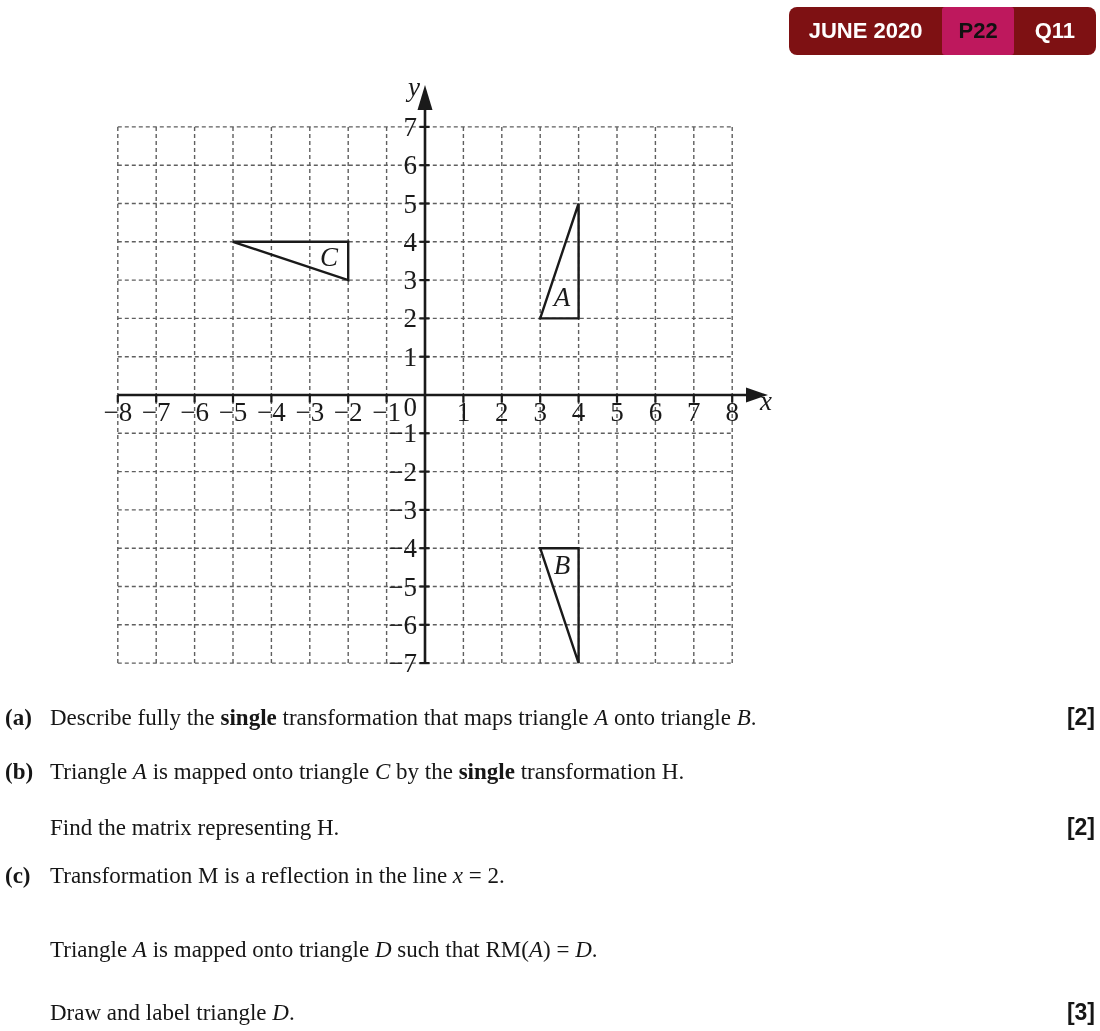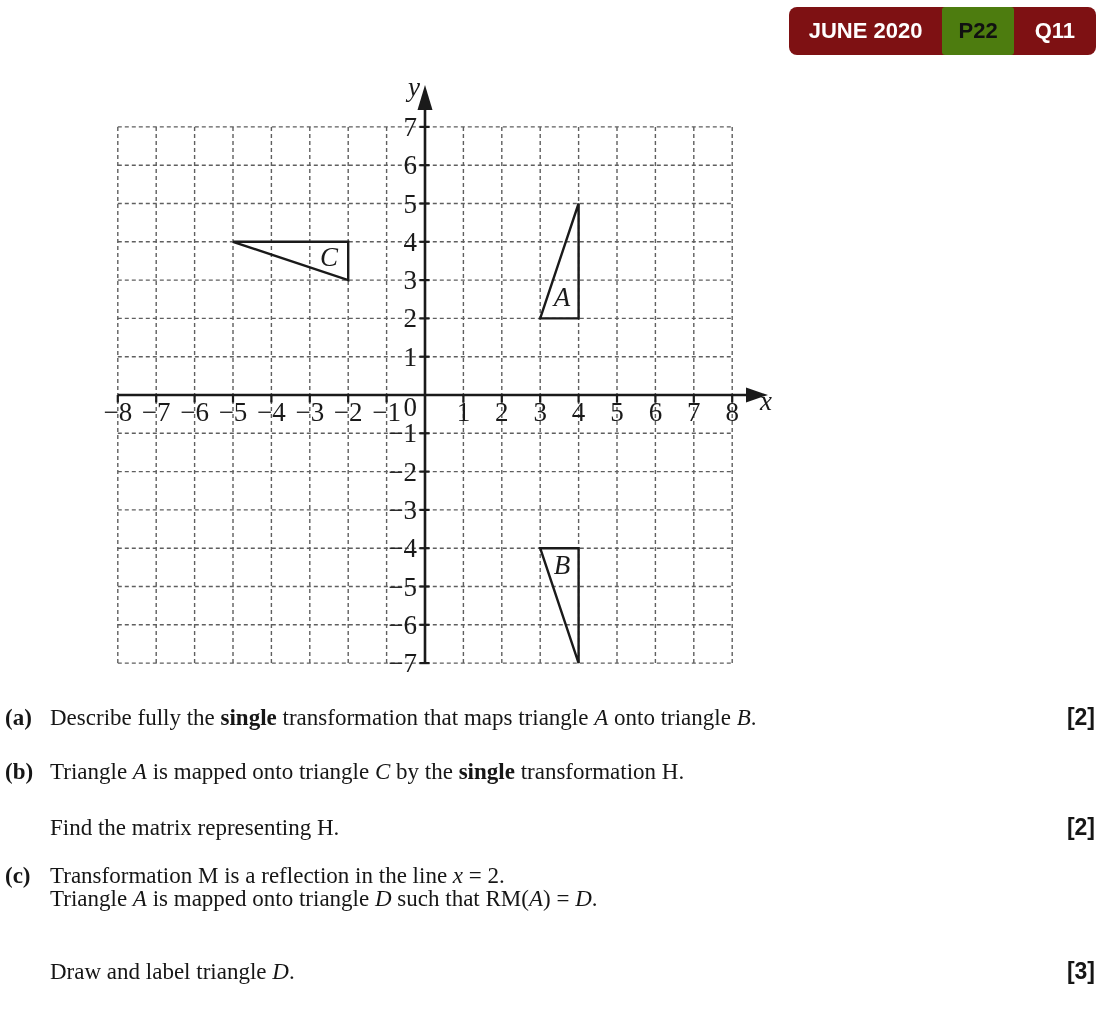--- a/index.html
+++ b/index.html
@@ -70,21 +70,21 @@
   .f-b{font-weight:bold;}
   .f-i{font-style:italic;}
 </style>
 </head>
 <body>
 
 <div class="page">
 
   <div class="badge" id="badge" style="background: rgb(126, 17, 19);">
     <span class="badge-seg badge-session">JUNE 2020</span>
-    <span class="badge-seg badge-paper" style="background: #4d7c0f;">P22</span>
+    <span class="badge-seg badge-paper" style="background: #be185d;">P22</span>
     <span class="badge-seg badge-question">Q11</span>
   </div>
 
   <svg id="graph-svg" width="800" height="625" viewBox="0 0 800 625">
       <g stroke="#5f5f5f" stroke-width="1.4" stroke-dasharray="4 3" fill="none">
         <line x1="117.80000000000001" y1="56.900000000000034" x2="117.80000000000001" y2="593.0999999999999"></line>
         <line x1="156.2" y1="56.900000000000034" x2="156.2" y2="593.0999999999999"></line>
         <line x1="194.60000000000002" y1="56.900000000000034" x2="194.60000000000002" y2="593.0999999999999"></line>
         <line x1="233" y1="56.900000000000034" x2="233" y2="593.0999999999999"></line>
         <line x1="271.4" y1="56.900000000000034" x2="271.4" y2="593.0999999999999"></line>
@@ -209,22 +209,22 @@
   <div class="q-row" style="top:815px;">
     <div class="q-body"><span>Find the matrix representing H.</span></div>
     <span class="q-marks">[2]</span>
   </div>
 
   <div class="q-row" style="top:863px;">
     <span class="q-label">(c)</span>
     <div class="q-body"><span>Transformation M is a reflection in the line </span><span class="f-i">x</span><span> = 2.</span></div>
   </div>
 
-  <div class="q-row" style="top:886px;">
+  <div class="q-row" style="top:937px;">
     <div class="q-body"><span>Triangle </span><span class="f-i">A</span><span> is mapped onto triangle </span><span class="f-i">D</span><span> such that RM(</span><span class="f-i">A</span><span>) = </span><span class="f-i">D</span><span>.</span></div>
   </div>
 
-  <div class="q-row" style="top:959px;">
+  <div class="q-row" style="top:1000px;">
     <div class="q-body"><span>Draw and label triangle </span><span class="f-i">D</span><span>.</span></div>
     <span class="q-marks">[3]</span>
   </div>
 
 </div>
 
 </body></html>

